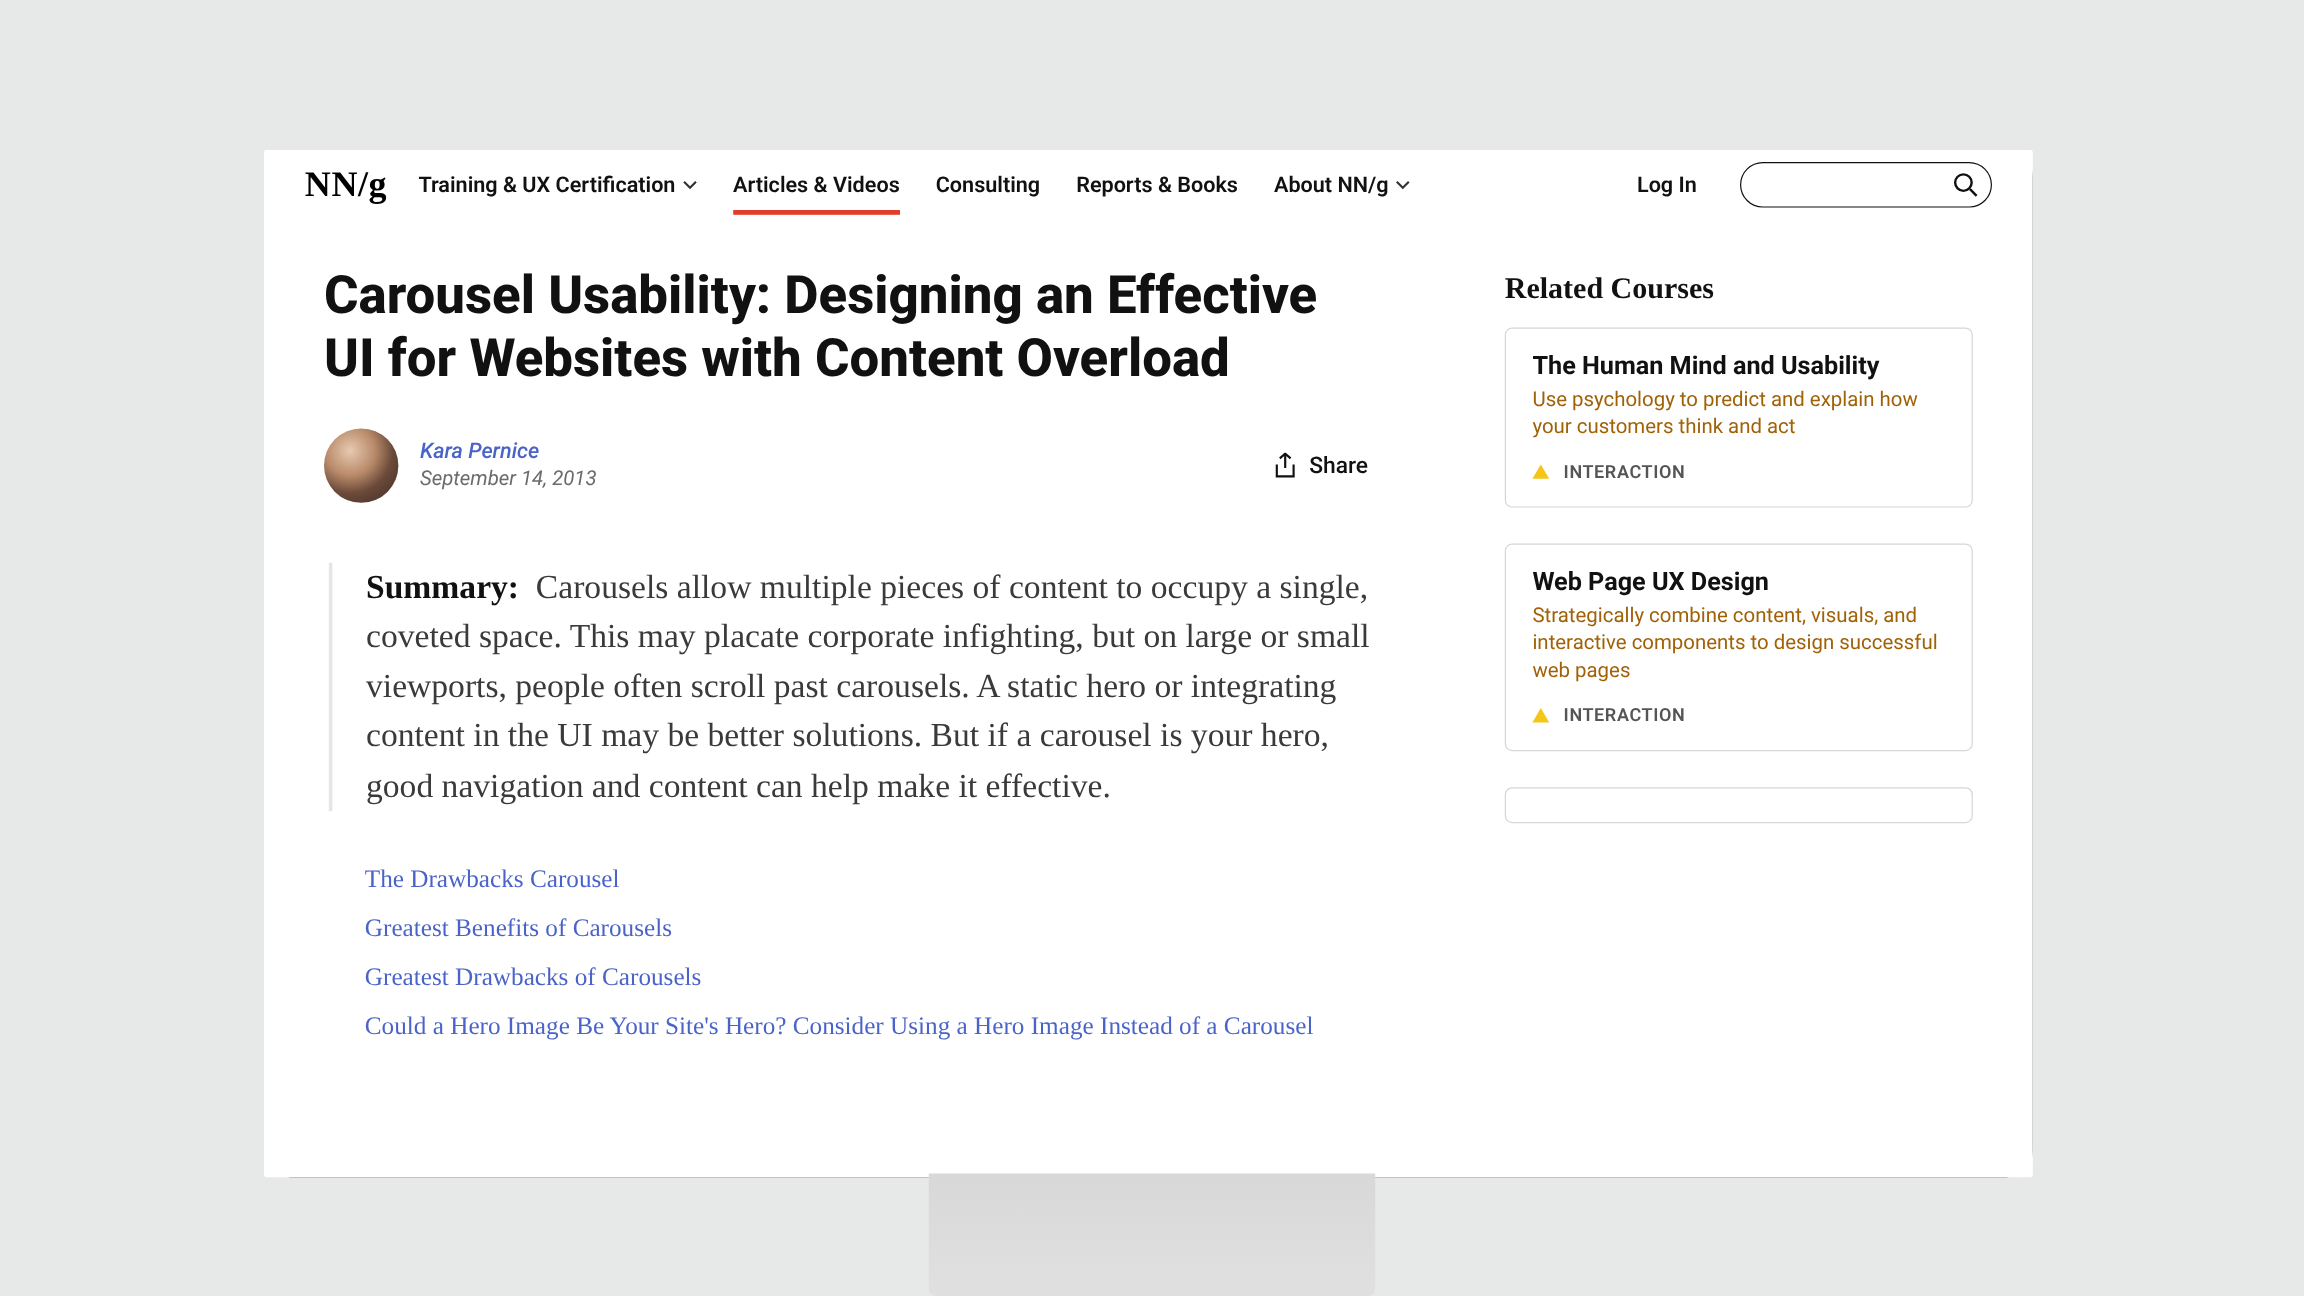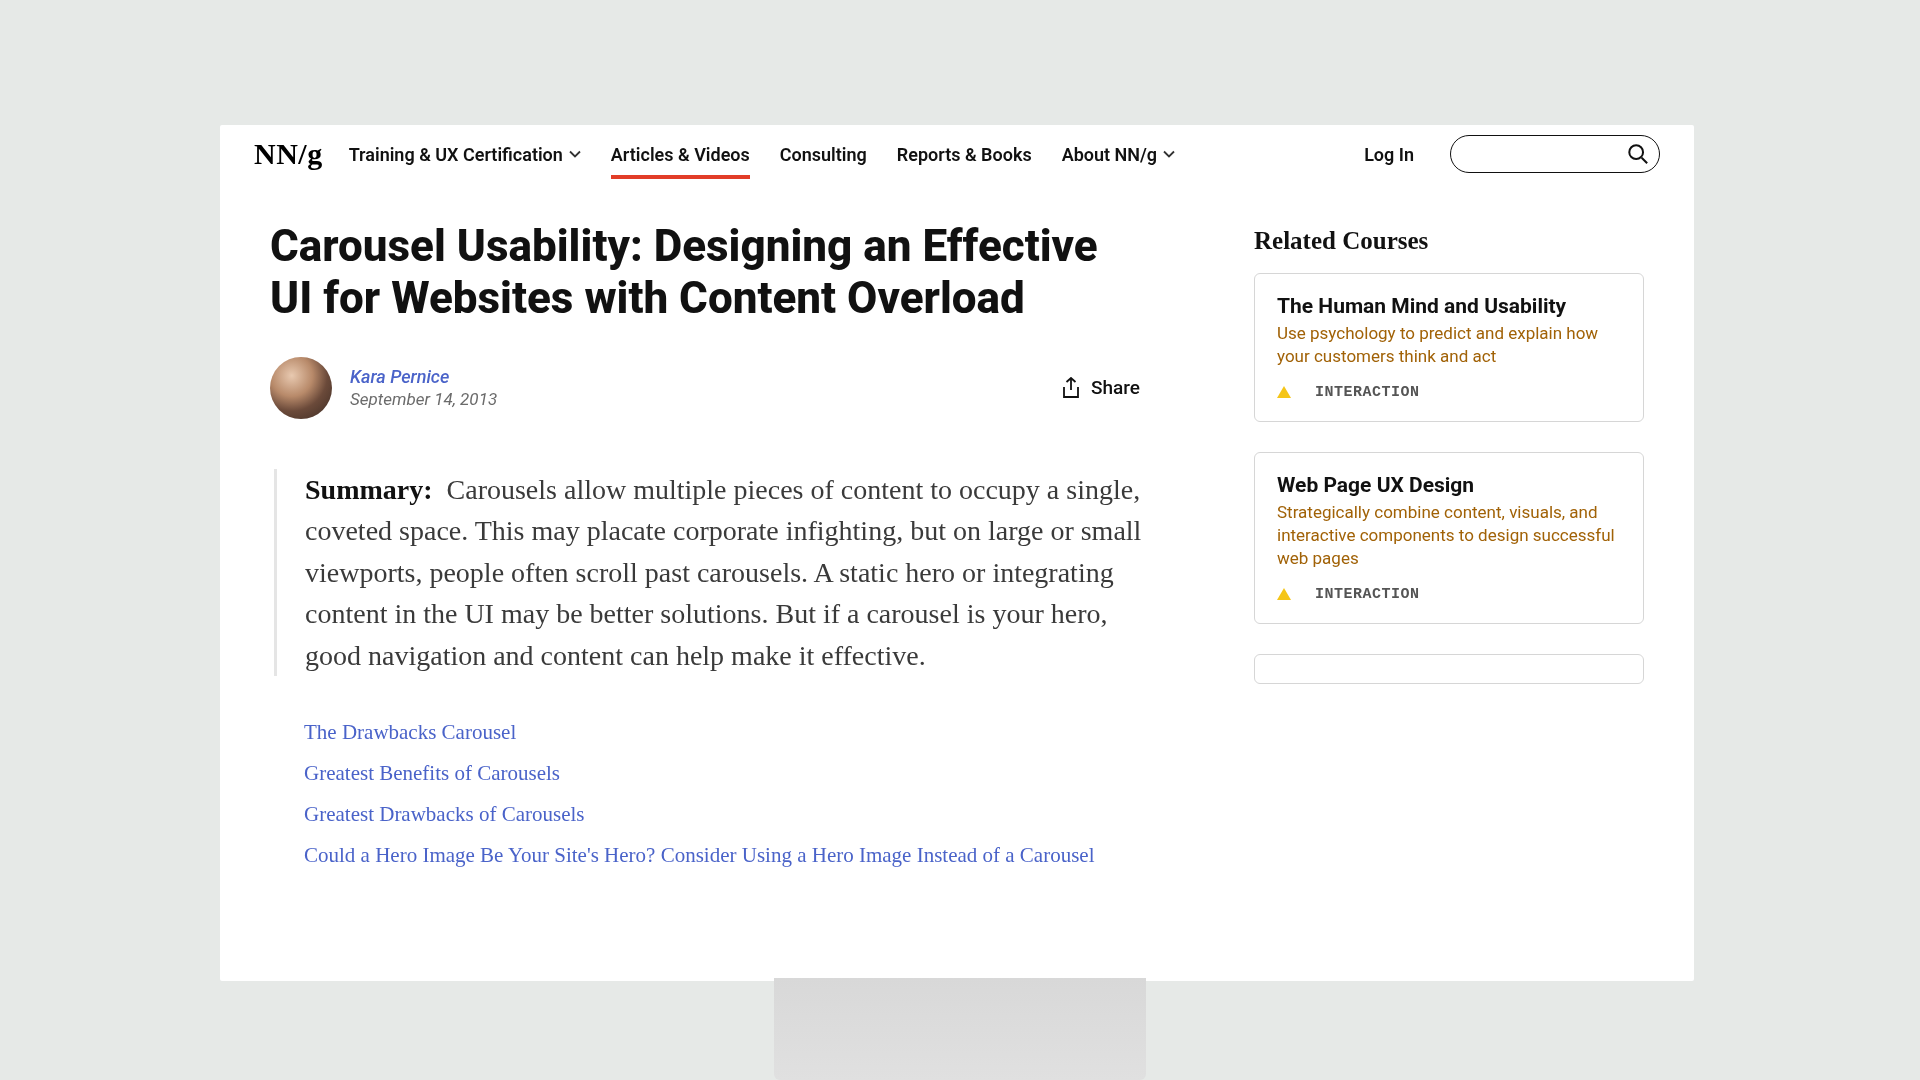--- a/index.html
+++ b/index.html
@@ -238,26 +238,25 @@
   }
   .course-desc {
     font-size: 17px;
     color: #a16207;
     line-height: 1.35;
     margin-bottom: 16px;
   }
   .course-tag {
     display: flex;
     align-items: center;
-    gap: 24px;
+    gap: 12px;
     font-size: 15px;
     font-weight: 600;
     letter-spacing: 0.5px;
     color: #555;
-    font-family: Liberation Mono, monospace;
   }
   .tri {
     width: 0; height: 0;
     border-left: 7px solid transparent;
     border-right: 7px solid transparent;
     border-bottom: 12px solid #f5c518;
   }
   .course-card.cut {
     height: 30px;
     padding: 16px 22px 0 22px;

